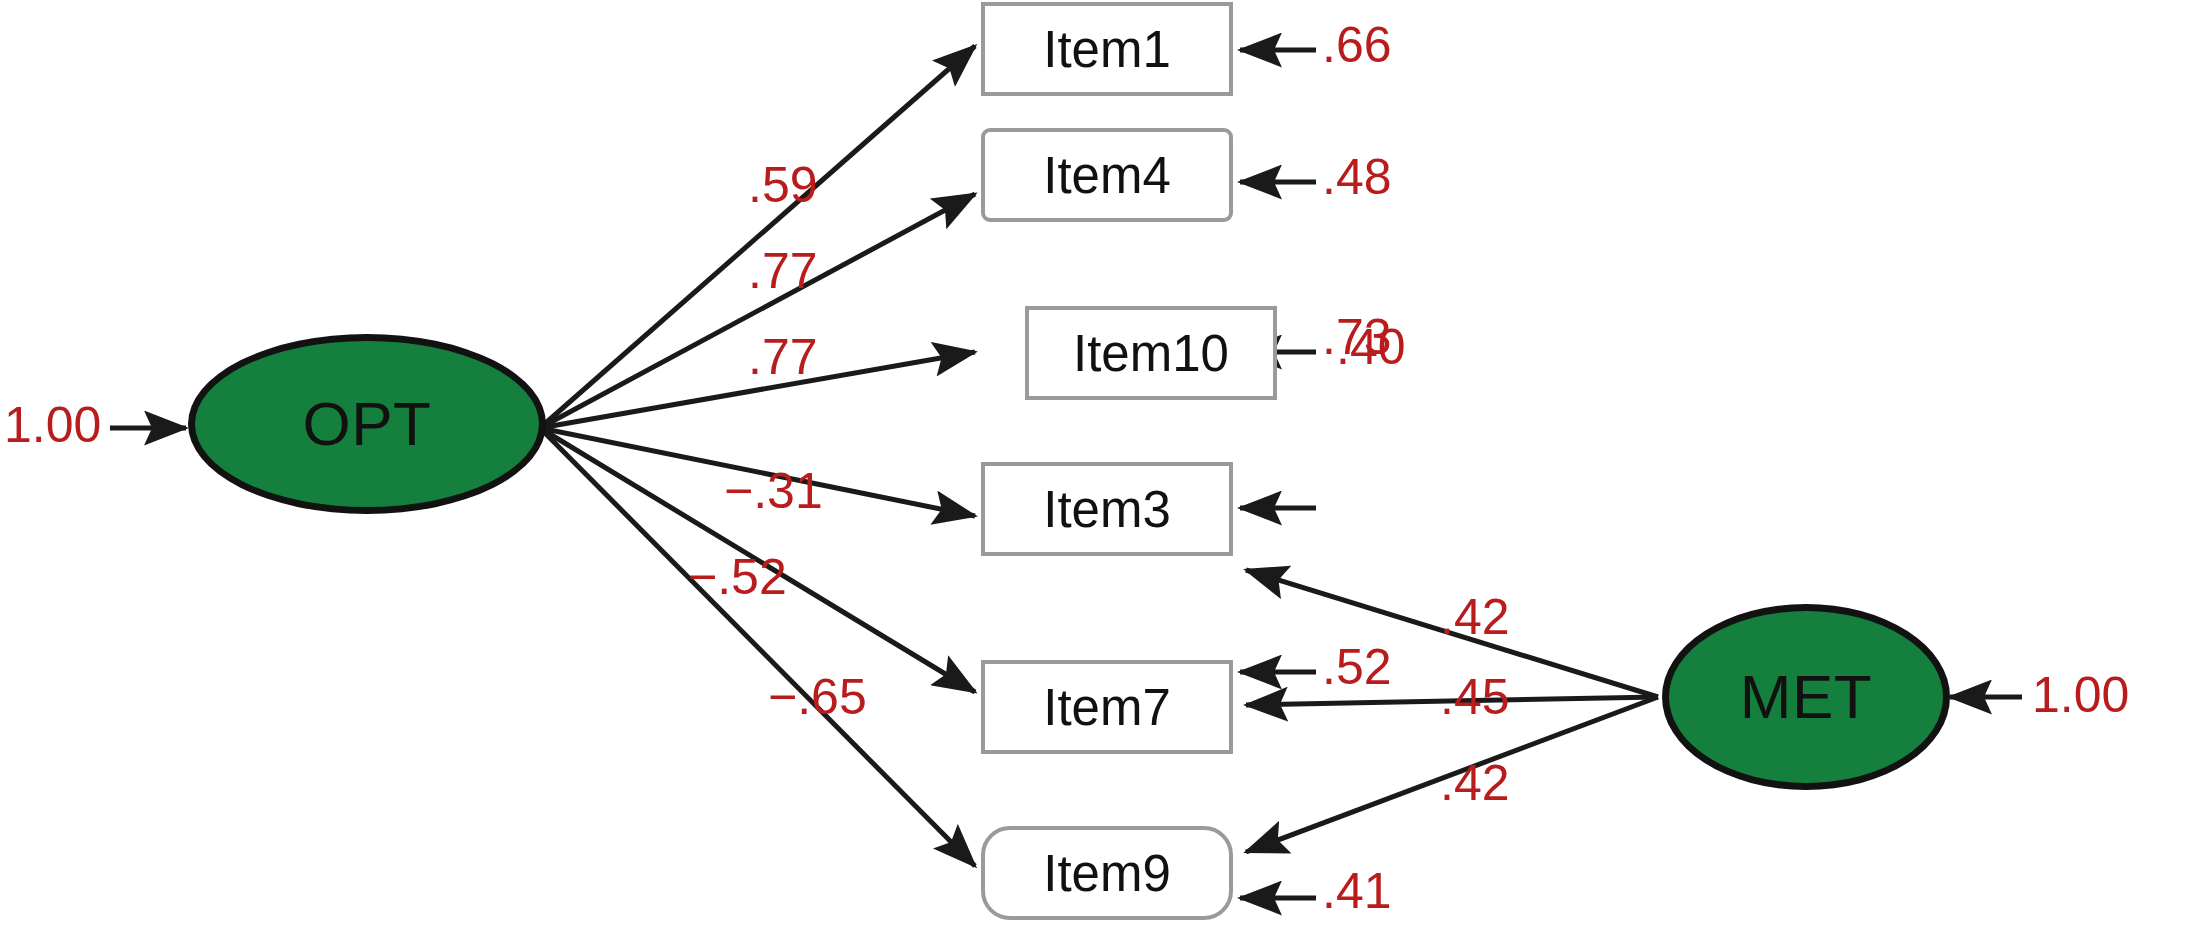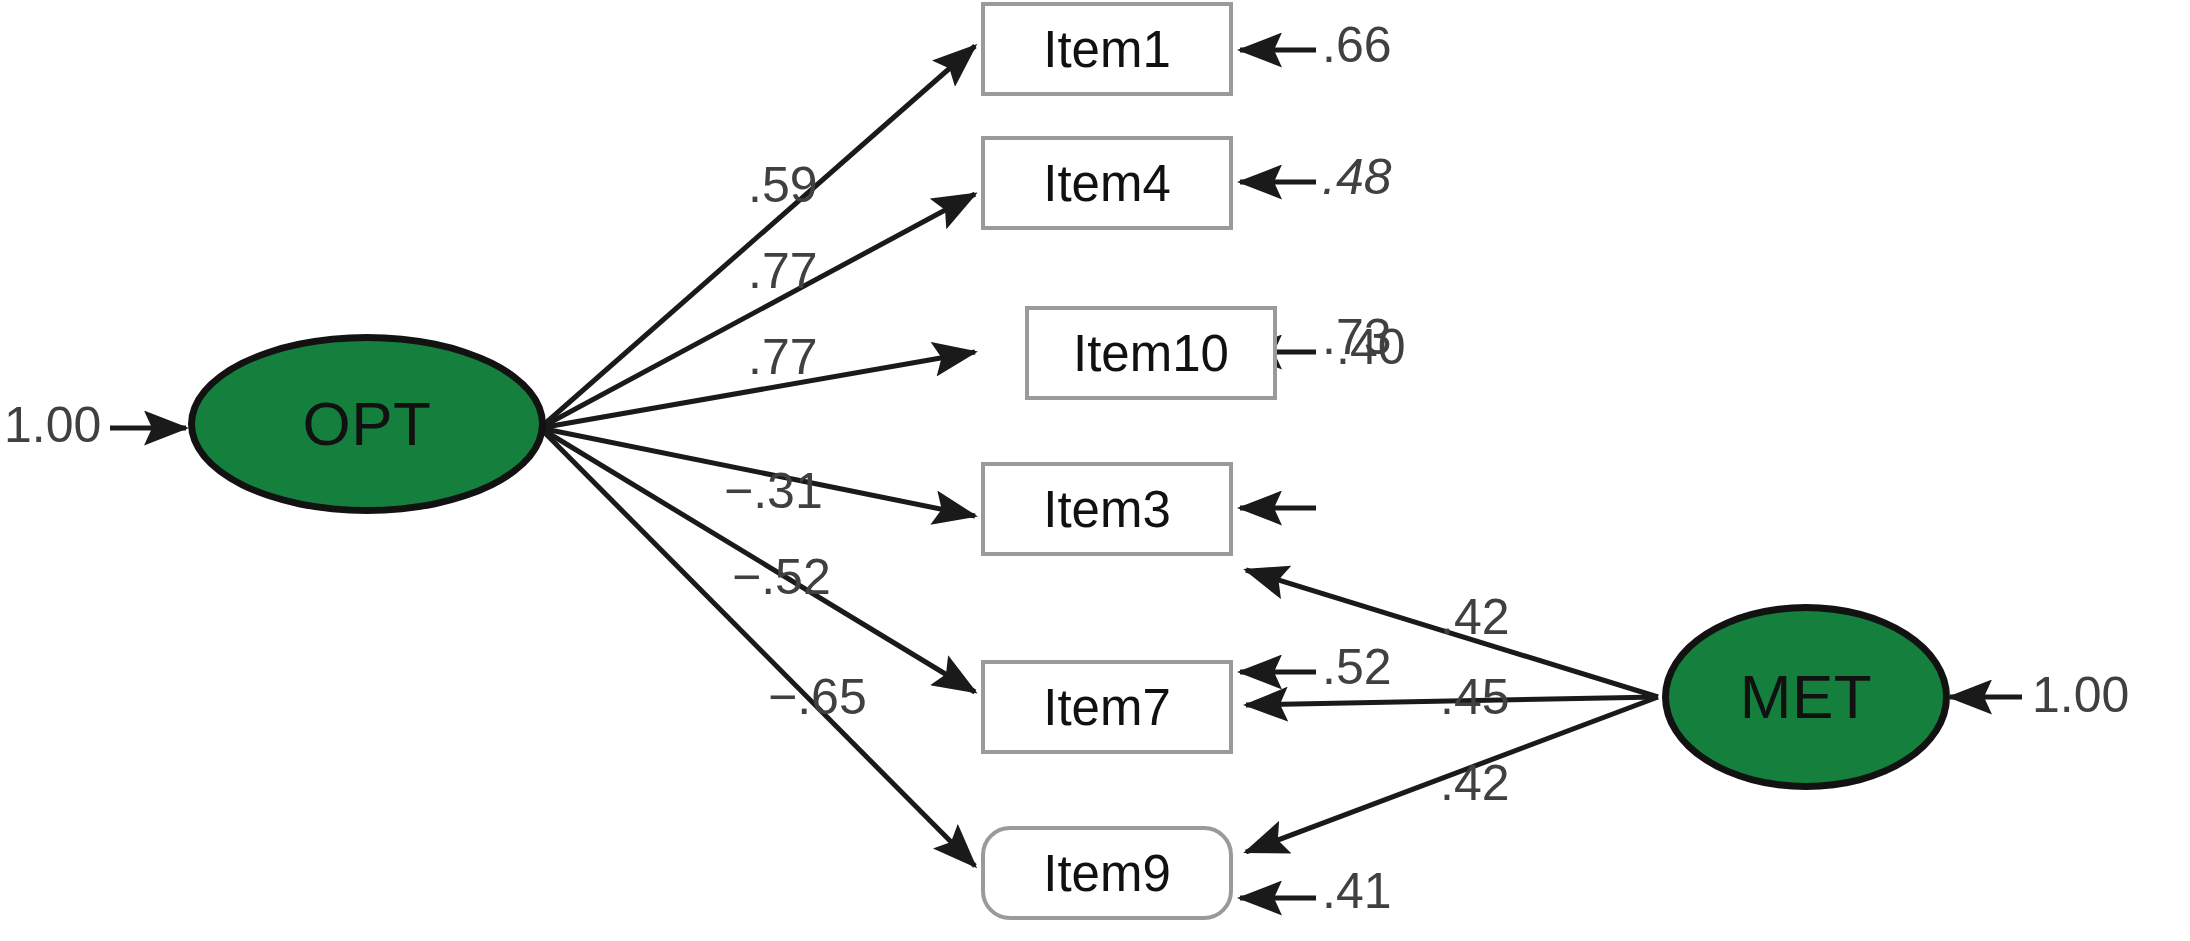--- a/index.html
+++ b/index.html
@@ -74,21 +74,21 @@
     font-size: 51px;
     color: #111111;
     line-height: 1;
     white-space: nowrap;
   }
   
   .path-label {
     position: absolute;
     font-size: 50px;
     line-height: 1;
-    color: #404040;
+    color: #b91c1c;
     white-space: nowrap;
   }
 </style>
 </head>
 <body>
 
 <div id="diagram-root">
 
   <svg id="path-layer" viewBox="0 0 2190 941" xmlns="http://www.w3.org/2000/svg">
     <defs>
@@ -124,21 +124,21 @@
     <span class="latent-label">OPT</span>
   </div>
 
   <div class="latent" id="latent-met">
     <span class="latent-label">MET</span>
   </div>
 
   <div class="indicator" style="top:2px;">
     <span class="indicator-label">Item1</span>
   </div>
-  <div class="indicator" style="top:136px;">
+  <div class="indicator" style="top:128px;border-radius:9px;">
     <span class="indicator-label">Item4</span>
   </div>
   <div class="indicator" style="top:306px;margin-left:44px;">
     <span class="indicator-label">Item10</span>
   </div>
   <div class="indicator" style="top:462px;">
     <span class="indicator-label">Item3</span>
   </div>
   <div class="indicator" style="top:644px;margin-top:16px;">
     <span class="indicator-label">Item7</span>
@@ -147,25 +147,25 @@
     <span class="indicator-label">Item9</span>
   </div>
 
   <div class="path-label" style="left:4px;   top:400px;">1.00</div>
   <div class="path-label" style="left:2032px;top:670px;">1.00</div>
 
   <div class="path-label" style="left:748px; top:160px;">.59</div>
   <div class="path-label" style="left:748px; top:246px;">.77</div>
   <div class="path-label" style="left:748px; top:332px;">.77</div>
   <div class="path-label" style="left:724px; top:466px;">−.31</div>
-  <div class="path-label" style="left:732px; top:552px;">−.52</div>
+  <div class="path-label" style="left:688px; top:552px;">−.52</div>
   <div class="path-label" style="left:724px; top:672px;margin-left:44px;">−.65</div>
 
   <div class="path-label" style="left:1322px;top:20px;">.66</div>
-  <div class="path-label" style="left:1322px;top:152px;font-style:italic;">.48</div>
+  <div class="path-label" style="left:1322px;top:152px;">.48</div>
   <div class="path-label" style="left:1336px;top:322px;">.40</div>
   <div class="path-label" style="left:1322px;top:312px;">.73</div>
   <div class="path-label" style="left:1322px;top:642px;">.52</div>
   <div class="path-label" style="left:1322px;top:866px;">.41</div>
 
   <div class="path-label" style="left:1440px;top:592px;">.42</div>
   <div class="path-label" style="left:1440px;top:672px;">.45</div>
   <div class="path-label" style="left:1440px;top:758px;">.42</div>
 
 </div>

